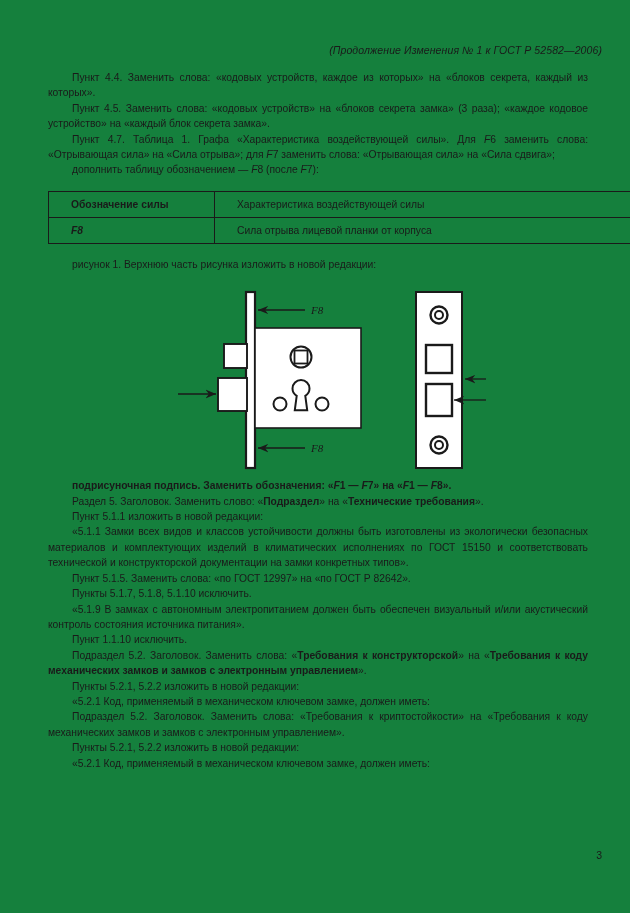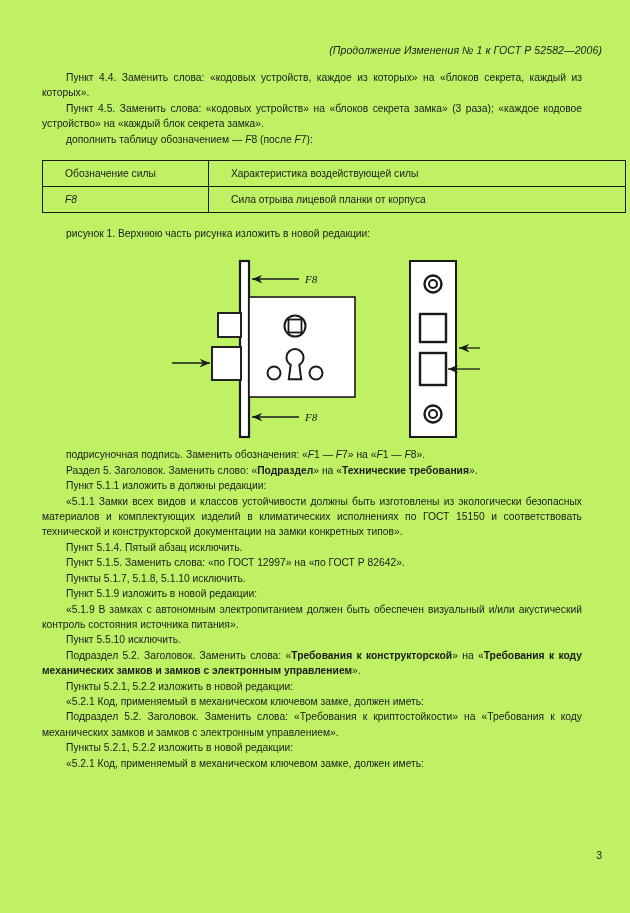--- a/index.html
+++ b/index.html
@@ -4,37 +4,37 @@
 <style>
   html, body {
     margin: 0;
     padding: 0;
     background: #ffffff;
   }
   .page {
     position: relative;
     width: 630px;
     height: 913px;
-    background: #bef264;
+    background: #15803d;
     font-family: "Liberation Sans", sans-serif;
     color: #1a1a1a;
     overflow: hidden;
   }
   .header {
     position: absolute;
     top: 44px;
     right: 28px;
     font-style: italic;
     font-size: 10.5px;
     letter-spacing: 0.1px;
     white-space: nowrap;
   }
   .content {
     position: absolute;
-    left: 42px;
+    left: 48px;
     top: 70px;
     width: 540px;
   }
   p.para {
     margin: 0 0 0 0;
     font-size: 10.3px;
     line-height: 15.4px;
     text-align: justify;
     text-indent: 24px;
     hyphens: manual;
@@ -53,37 +53,37 @@
     margin-bottom: 0;
     table-layout: fixed;
   }
   table.forces td {
     border: 1px solid #1a1a1a;
     font-size: 10.3px;
     padding: 6px 0 6px 22px;
     height: 13px;
     vertical-align: middle;
   }
-  table.forces td.c1 { width: 143px; }
+  table.forces td.c1 { width: 143px; font-weight: bold; }
   table.forces td.c2 { width: 394px; }
 
   
   .figure-wrap {
     position: relative;
     height: 190px;
     margin-top: 16px;
   }
   .figure {
     position: absolute;
     left: 120px;
     top: 0;
   }
 
   
-  .after-fig { margin-top: 0; }
+  .after-fig { margin-top: 0; font-weight: bold; }
 
   .pageno {
     position: absolute;
     right: 28px;
     bottom: 52px;
     font-size: 10.5px;
   }
 </style>
 </head>
 <body>
@@ -91,20 +91,21 @@
 <div class="page">
 
   <div class="header">(Продолжение Изменения № 1 к ГОСТ Р 52582—2006)</div>
 
   <div class="content">
 
     <p class="para">Пункт 4.4. Заменить слова: «кодовых устройств, каждое из которых» на «блоков секрета, каждый из которых».</p>
 
     <p class="para">Пункт 4.5. Заменить слова: «кодовых устройств» на «блоков секрета замка» (3&nbsp;раза); «каждое кодовое устройство» на «каждый блок секрета замка».</p>
 
+    <p class="para">Пункт 4.7. Таблица 1. Графа «Характеристика воздействующей силы». Для <i>F</i>6 заменить слова: «Отрывающая сила» на «Сила отрыва»; для <i>F</i>7 заменить слова: «Отрывающая сила» на «Сила сдвига»;</p>
 
     <p class="para">дополнить таблицу обозначением — <i>F</i>8 (после <i>F</i>7):</p>
 
     <table class="forces">
       <tbody>
         <tr>
           <td class="c1">Обозначение силы</td>
           <td class="c2">Характеристика воздействующей силы</td>
         </tr>
         <tr>
@@ -166,35 +167,33 @@
 
         <line x1="318" y1="112" x2="286" y2="112" stroke="#1a1a1a" stroke-width="1.3" marker-end="url(#arrL)"></line>
         <text x="322" y="116" font-family="Liberation Serif, serif" font-style="italic" font-size="11" fill="#1a1a1a">F1</text>
       </svg>
     </div>
 
     <p class="para noindent after-fig" style="padding-left:24px;">подрисуночная подпись. Заменить обозначения: «<i>F</i>1 — <i>F</i>7» на «<i>F</i>1 — <i>F</i>8».</p>
 
     <p class="para">Раздел 5. Заголовок. Заменить слово: «<b>Подраздел</b>» на «<b>Технические требования</b>».</p>
 
-    <p class="para">Пункт 5.1.1 изложить в должны редакции:</p>
+    <p class="para">Пункт 5.1.1 изложить в новой редакции:</p>
 
     <p class="para">«5.1.1 Замки всех видов и классов устойчивости должны быть изготовлены из экологически безопасных материалов и комплектующих изделий в климатических исполнениях по ГОСТ 15150 и соответствовать технической и конструкторской документации на замки конкретных типов».</p>
 
-    <p class="para">Пункт 5.1.4. Пятый абзац исключить.</p>
 
     <p class="para">Пункт 5.1.5. Заменить слова: «по ГОСТ 12997» на «по ГОСТ Р 82642».</p>
 
     <p class="para">Пункты 5.1.7, 5.1.8, 5.1.10 исключить.</p>
 
-    <p class="para">Пункт 5.1.9 изложить в новой редакции:</p>
 
     <p class="para">«5.1.9 В замках с автономным электропитанием должен быть обеспечен визуальный и/или акустический контроль состояния источника питания».</p>
 
-    <p class="para">Пункт 5.5.10 исключить.</p>
+    <p class="para">Пункт 1.1.10 исключить.</p>
 
     <p class="para">Подраздел 5.2. Заголовок. Заменить слова: «<b>Требования к конструкторской</b>» на «<b>Требования к коду механических замков и замков с электронным управлением</b>».</p>
 
     <p class="para">Пункты 5.2.1, 5.2.2 изложить в новой редакции:</p>
 
     <p class="para">«5.2.1 Код, применяемый в механическом ключевом замке, должен иметь:</p>
 
     <p class="para">Подраздел 5.2. Заголовок. Заменить слова: «Требования к криптостойкости» на «Требования к коду механических замков и замков с электронным управлением».</p>
 
     <p class="para">Пункты 5.2.1, 5.2.2 изложить в новой редакции:</p>

